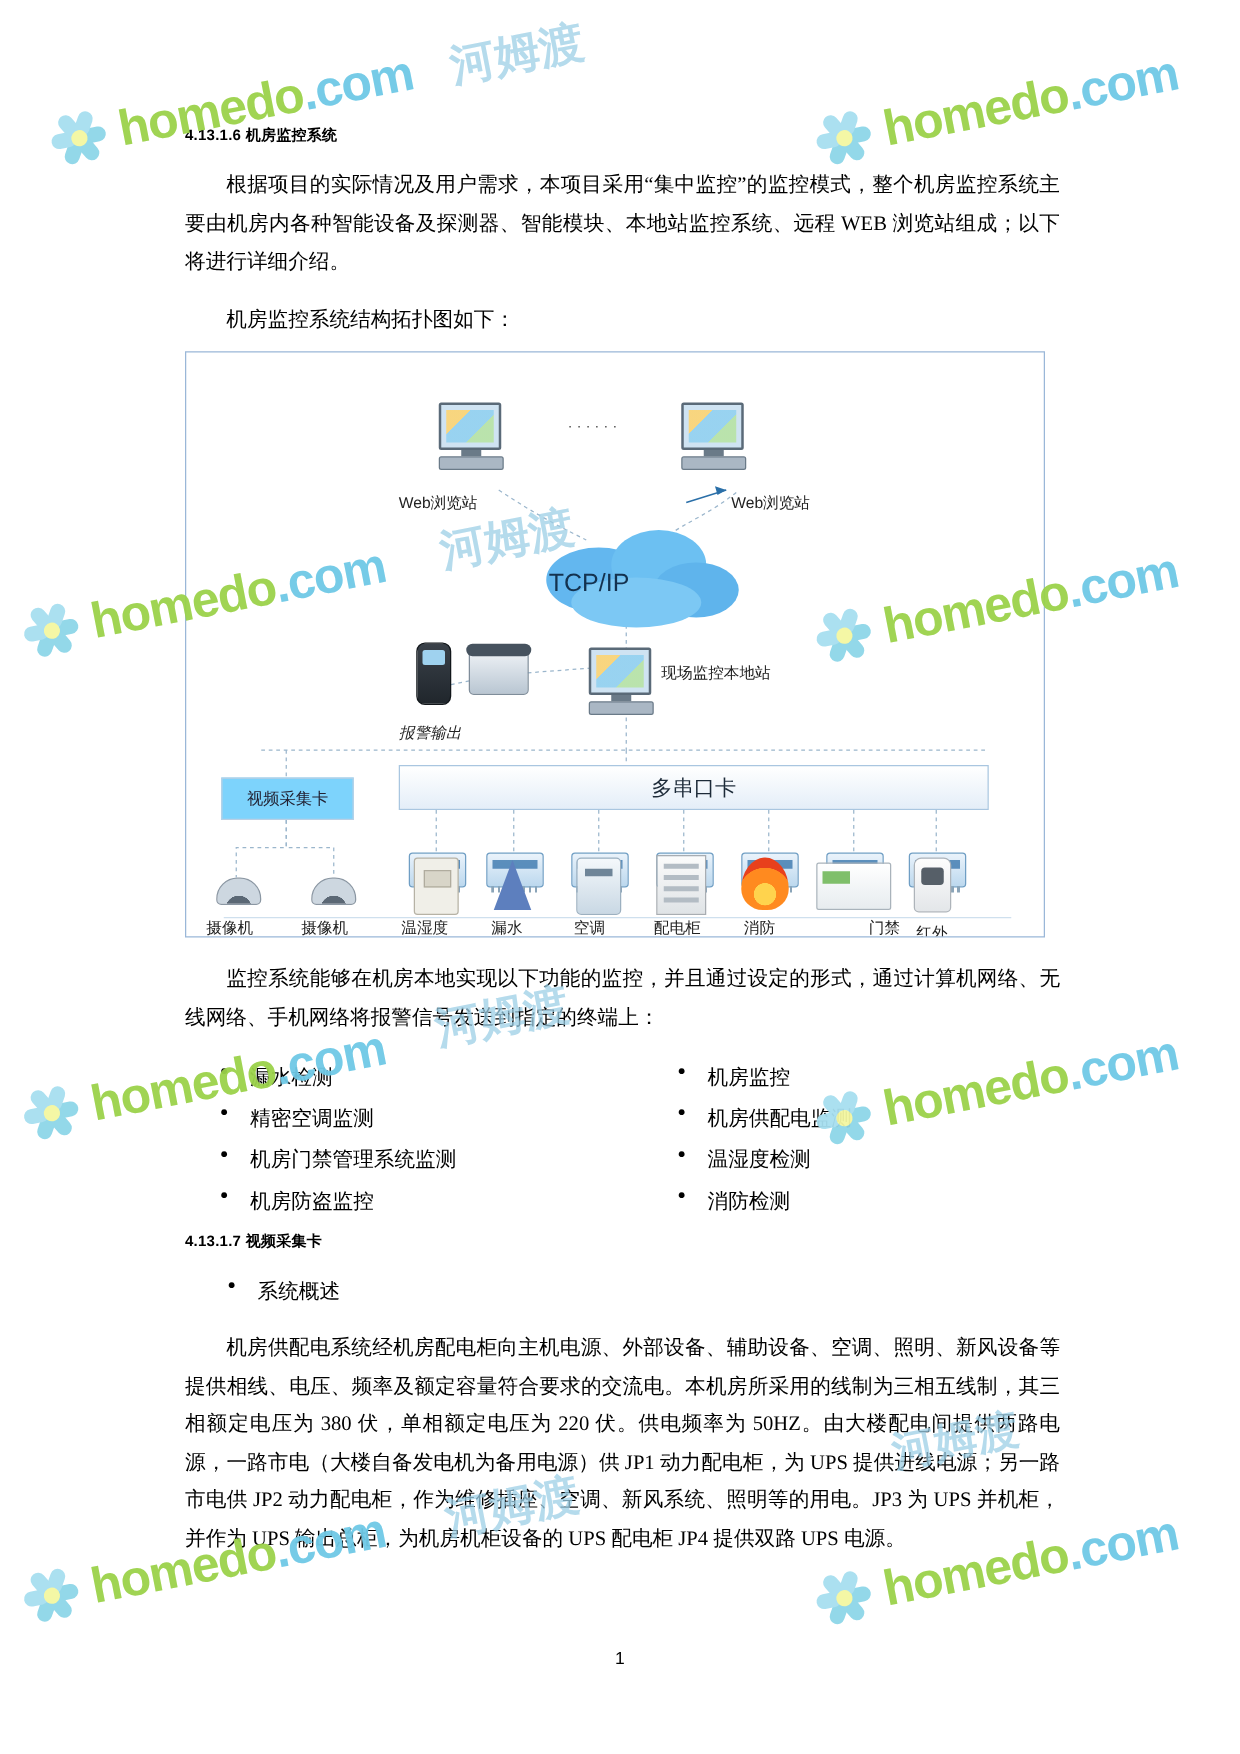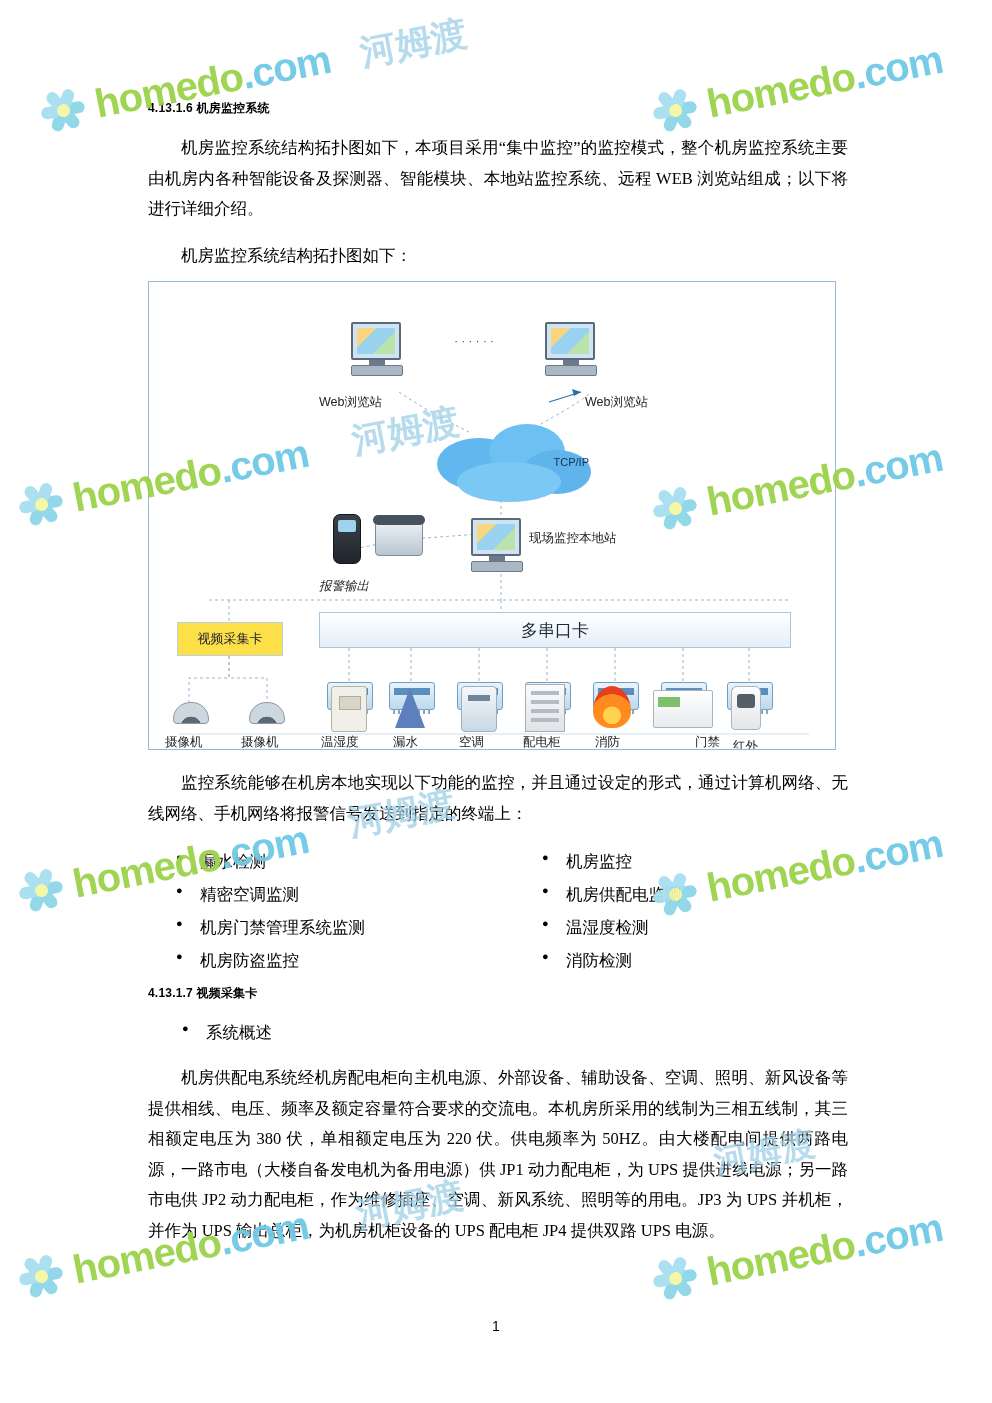--- a/index.html
+++ b/index.html
@@ -67,21 +67,21 @@
   .dg-label {
     position: absolute;
     font-family: "Liberation Sans", "DejaVu Sans", sans-serif;
     font-size: 12.5px;
     color: #222;
     white-space: nowrap;
   }
 
   .dg-box {
     position: absolute;
-    background: #fde047;
+    background: #7dd3fc;
     border: 1px solid #b9cfe4;
     font-family: "Liberation Sans", "DejaVu Sans", sans-serif;
     font-size: 13px;
     color: #223;
     display: flex;
     align-items: center;
     justify-content: center;
   }
   .dg-bus {
     position: absolute;
@@ -119,23 +119,23 @@
 
   
   .cloud {
     position: absolute;
     width: 150px; height: 78px;
   }
   .cloud .c-txt {
     position: absolute;
     width: 100%;
     top: 26px;
-    text-align: right;
-    font-family: "Liberation Sans", "DejaVu Sans", sans-serif;
-    font-size: 11px;
+    text-align: left;
+    font-family: "Liberation Sans", "DejaVu Sans", sans-serif;
+    font-size: 20px;
     color: #14324f;
   }
 
   
   .mod {
     position: absolute;
     width: 44px; height: 26px;
     background: linear-gradient(#eaf3fb,#bcd8ee);
     border: 1px solid #6f9ec4;
     border-radius: 3px;
@@ -351,21 +351,21 @@
 </style>
 </head>
 <body>
 
 <div class="page">
 
   <div class="content">
 
     <h2 class="heading">4.13.1.6 机房监控系统</h2>
 
-    <p class="para">机房监控系统结构拓扑图如下，本项目采用“集中监控”的监控模式，整个机房监控系统主要由机房内各种智能设备及探测器、智能模块、本地站监控系统、远程 WEB 浏览站组成；以下将进行详细介绍。</p>
+    <p class="para">根据项目的实际情况及用户需求，本项目采用“集中监控”的监控模式，整个机房监控系统主要由机房内各种智能设备及探测器、智能模块、本地站监控系统、远程 WEB 浏览站组成；以下将进行详细介绍。</p>
 
     <p class="para tight">机房监控系统结构拓扑图如下：</p>
 
     <div class="diagram-wrap">
 
       <svg class="diagram-svg" width="686" height="467">
 
         <path d="M250,110 C280,130 300,140 320,150" stroke="#9bb6cc" stroke-width="1" fill="none" stroke-dasharray="3,3"></path>
         <path d="M440,112 C420,128 400,136 386,146" stroke="#9bb6cc" stroke-width="1" fill="none" stroke-dasharray="3,3"></path>
 

